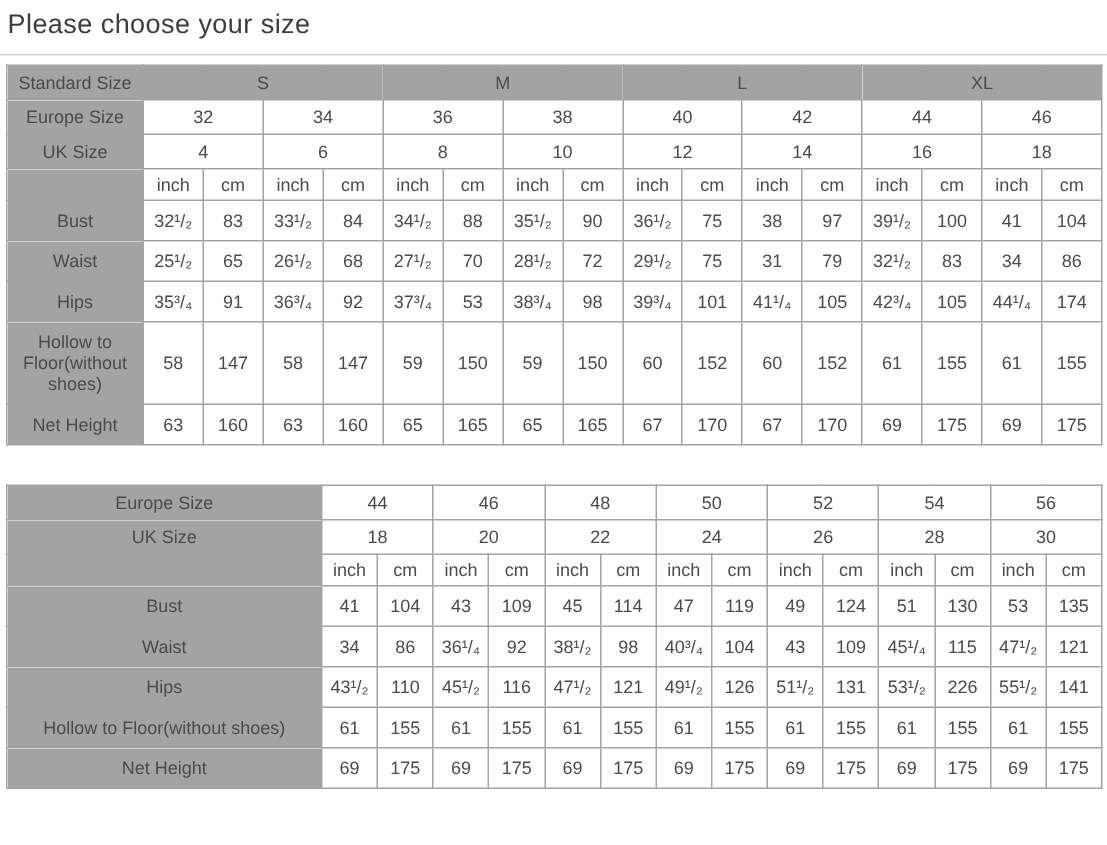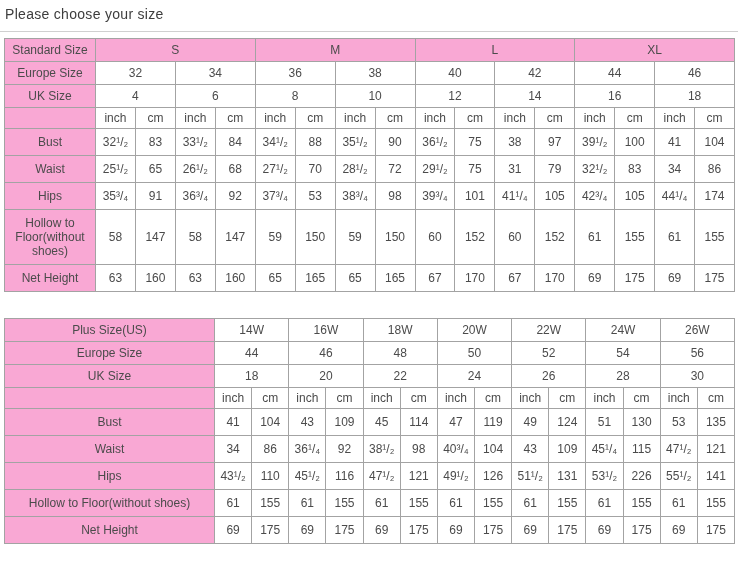--- a/index.html
+++ b/index.html
@@ -3,37 +3,37 @@
 <meta charset="utf-8">
 <style>
   html, body { margin: 0; padding: 0; background: #ffffff; }
   body {
     width: 738px; height: 563px; box-sizing: border-box;
     padding: 6px 3px 0 4px;
     font-family: "Liberation Sans", "DejaVu Sans", sans-serif;
     color: #4b4b4b;
   }
   .title {
-    font-size: 14px; font-weight: normal; color: #3d3d3d;
+    font-size: 18px; font-weight: normal; color: #3d3d3d;
     margin: 0 0 9px 1px; letter-spacing: 0.3px;
   }
   .divider {
     border: 0; border-top: 1px solid #d0d0d0;
     margin: 0 -3px 6px -4px;
   }
   table.size-table {
     width: 100%; border-collapse: collapse; table-layout: fixed;
   }
   table.size-table td {
     border: 1px solid #a3a3a3;
     font-size: 12px; line-height: 14px; color: #4b4b4b;
     text-align: center; vertical-align: middle;
     padding: 4px 0; overflow: hidden;
   }
-  table.size-table td.head { background-color: #f9a8d4; }
+  table.size-table td.head { background-color: #a3a3a3; }
   tr.unit-row td { padding: 3px 0; margin-top: 40px; }
   tr.measure-row td { padding: 6px 0; }
   #plus-table { margin-top: 26px; }
 </style>
 </head>
 <body>
 
 <div class="page">
   <h1 class="title">Please choose your size</h1>
   <hr class="divider">
@@ -216,30 +216,20 @@
         <col>
         <col>
         <col>
         <col>
         <col>
         <col>
         <col>
       </colgroup>
       <tbody>
         <tr>
-          <td class="head">Plus Size(US)</td>
-          <td colspan="2">14W</td>
-          <td colspan="2">16W</td>
-          <td colspan="2">18W</td>
-          <td colspan="2">20W</td>
-          <td colspan="2">22W</td>
-          <td colspan="2">24W</td>
-          <td colspan="2">26W</td>
-        </tr>
-        <tr>
           <td class="head">Europe Size</td>
           <td colspan="2">44</td>
           <td colspan="2">46</td>
           <td colspan="2">48</td>
           <td colspan="2">50</td>
           <td colspan="2">52</td>
           <td colspan="2">54</td>
           <td colspan="2">56</td>
         </tr>
         <tr>

